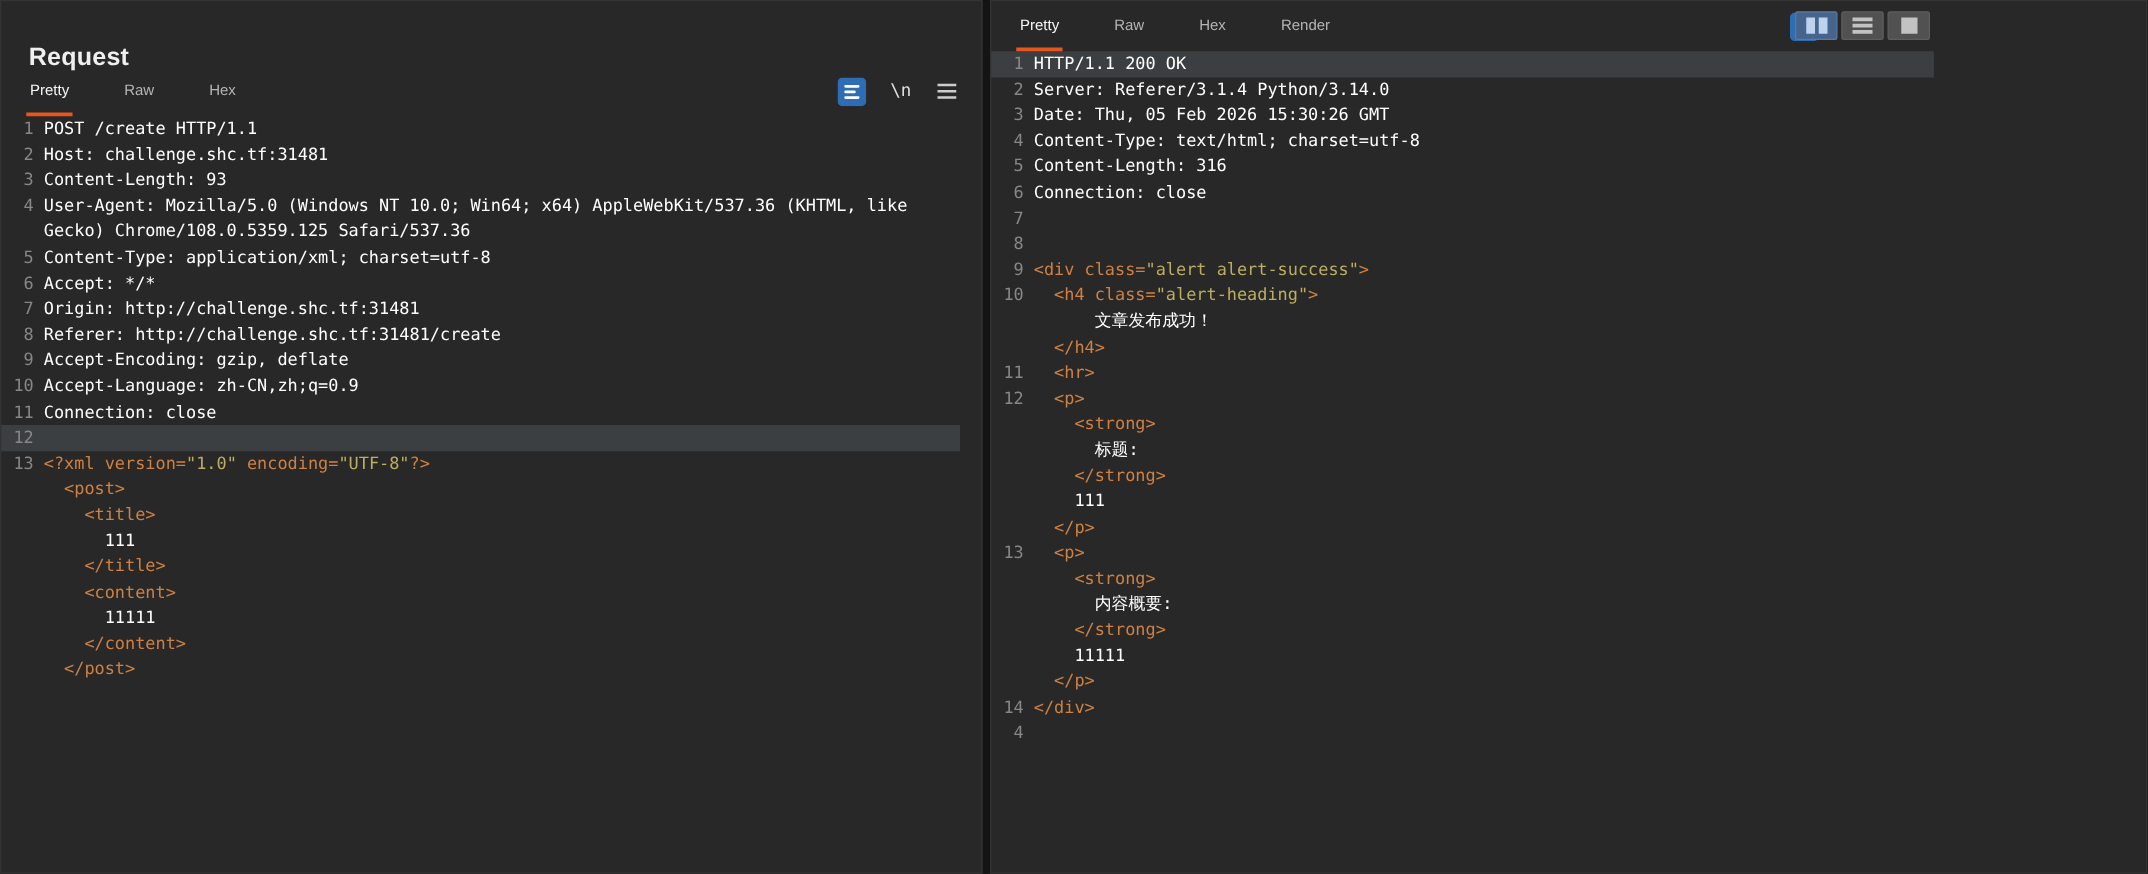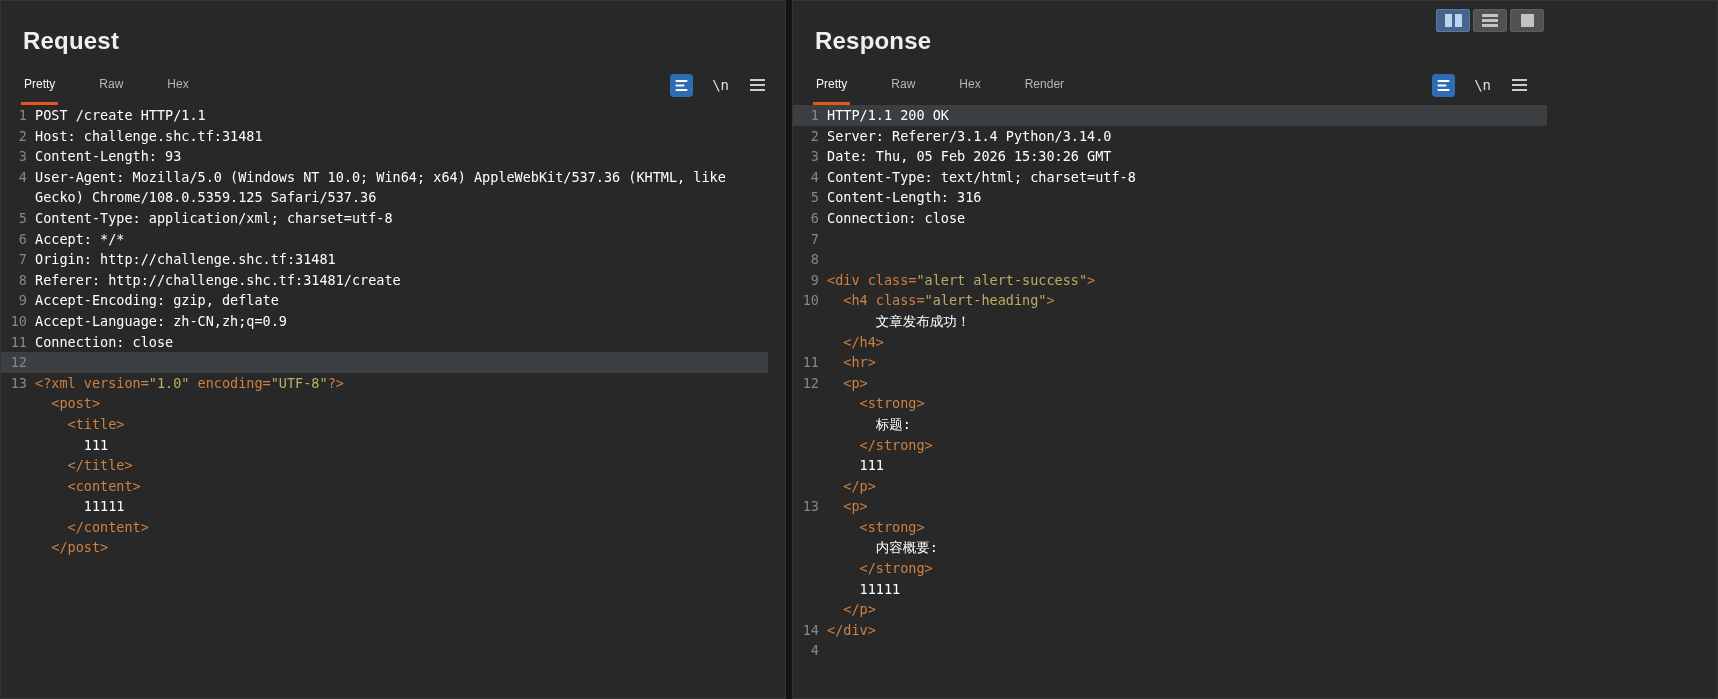--- a/index.html
+++ b/index.html
@@ -7,22 +7,22 @@
               font-family: "Liberation Sans", sans-serif; }
   .wrap { display: flex; width: 1718px; height: 699px; }
 
   .panel { background: #282828; height: 100%; position: relative; border: 1px solid #343434; }
   .panel.request  { width: 786px; }
   .divider { width: 6px; background: #141414; }
   .panel.response { flex: 1; }
   .panel-inner { height: 100%; }
   .response .panel-inner { width: 754px; }
 
-  .panel-title { padding: 14px 0 0 22px; font-size: 24px; font-weight: bold;
-                 color: #efefef; height: 52px; letter-spacing: 0.2px; margin-top: 12px; }
+  .panel-title { padding: 34px 0 0 22px; font-size: 20px; font-weight: bold;
+                 color: #efefef; height: 52px; letter-spacing: 0.2px; }
 
   .tabbar { display: flex; height: 40px; padding-left: 20px; align-items: stretch; }
   .tab { font-size: 12px; color: #b5b5b5; margin-right: 38px; display: flex; align-items: center;
          padding: 0 3px; border-bottom: 3px solid transparent; cursor: default; }
   .tab.active { color: #f6f6f6; border-bottom-color: #e8561f; }
 
   .tab-icons { margin-left: auto; display: flex; align-items: center; gap: 19px; padding-right: 18px; }
   .icon-btn { display: flex; align-items: center; justify-content: center; cursor: default; }
   .icon-btn.nl { font-family: "DejaVu Sans Mono", "Liberation Mono", monospace;
                  font-size: 14px; color: #e0e0e0; }
@@ -188,21 +188,20 @@
             <span class="g-row"></span>
             <span class="g-row"></span>
             <span class="g-row"></span>
           </span>
         </div>
         <div class="vc-btn">
           <span class="g-sq"></span>
         </div>
       </div>
     <div class="panel-inner">
-      <div class="panel-title">Response</div>
       <div class="tabbar">
         <div style="display:flex">
             <div class="tab active">Pretty</div>
             <div class="tab">Raw</div>
             <div class="tab">Hex</div>
             <div class="tab">Render</div>
           </div>
         <div class="tab-icons">
           <div class="icon-btn">
             <svg width="23" height="23" viewBox="0 0 23 23" aria-hidden="true">

